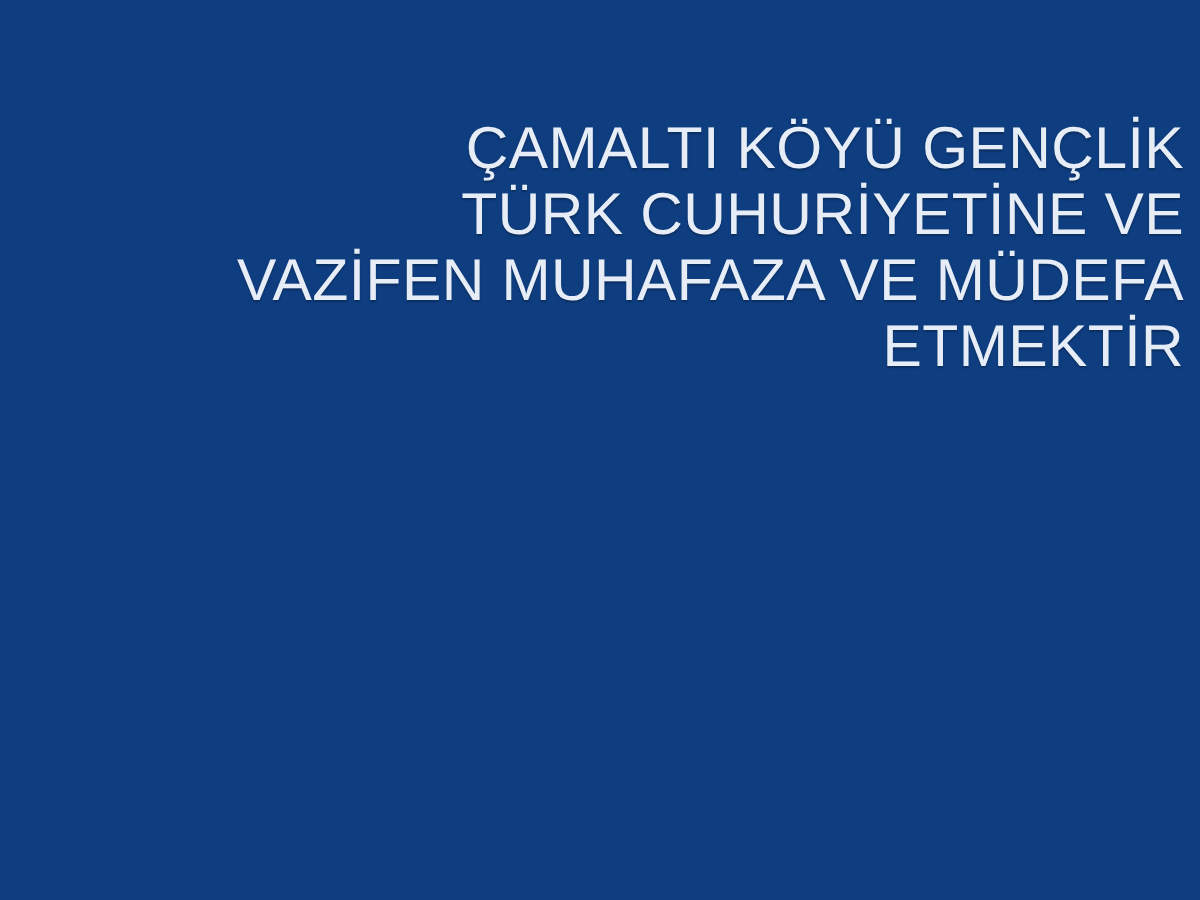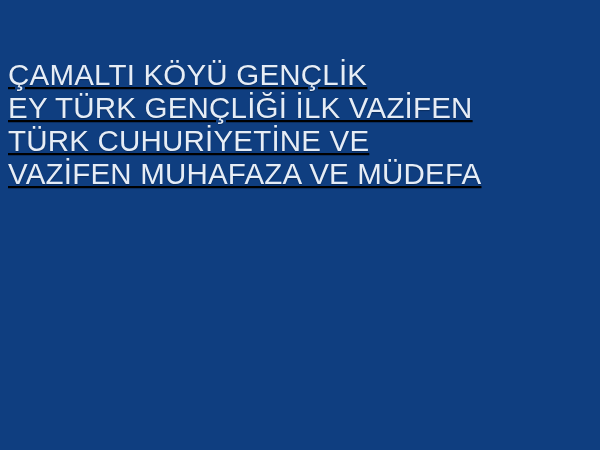--- a/index.html
+++ b/index.html
@@ -13,40 +13,39 @@
     height: 450px;
     overflow: hidden;
     background: #0f3e80;
     font-family: "Liberation Sans", sans-serif;
   }
   #text-block {
     position: absolute;
     left: 0;
     right: 0;
     top: 58px;
-    text-align: left;
+    text-align: right;
     padding: 0 8px;
     box-sizing: border-box;
-    text-decoration: underline;
   }
   .text-line {
     display: block;
     color: #e6edf6;
     font-family: "Liberation Sans", sans-serif;
     font-size: 29.5px;
     line-height: 33px;
     font-weight: 400;
     letter-spacing: 0.2px;
     white-space: nowrap;
     text-shadow: 0 1px 1px rgba(8, 32, 70, 0.55);
   }
 </style>
 </head>
 <body>
 
 <div id="slide" style="background: rgb(15, 62, 128);">
   <div id="text-block">
     <span class="text-line" style="color: rgb(230, 237, 246);">ÇAMALTI KÖYÜ GENÇLİK</span>
-    <span class="text-line" style="color: rgb(230, 237, 246);">EY TÜRK GENÇLİĞİ İLK VAZİFEN</span>
     <span class="text-line" style="color: rgb(230, 237, 246);">TÜRK CUHURİYETİNE VE</span>
     <span class="text-line" style="color: rgb(230, 237, 246);">VAZİFEN MUHAFAZA VE MÜDEFA</span>
+    <span class="text-line" style="color: rgb(230, 237, 246);">ETMEKTİR</span>
   </div>
 </div>
 
 </body></html>

